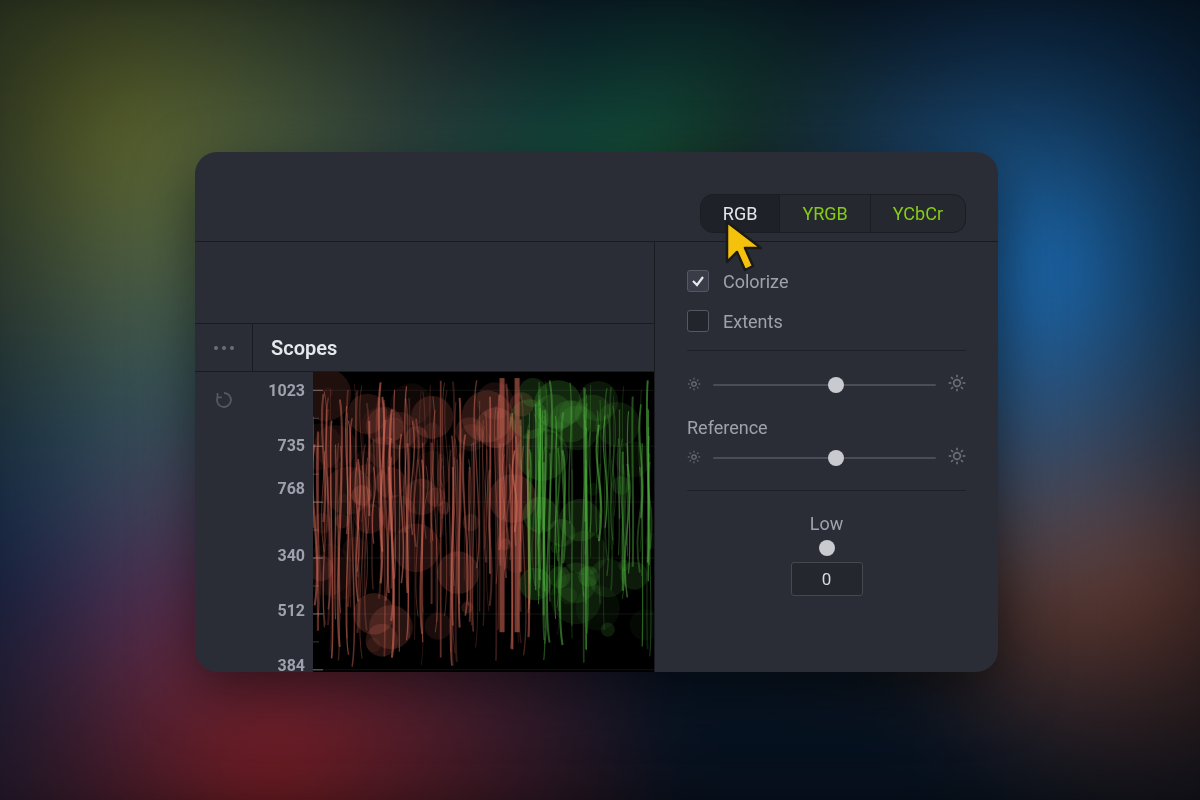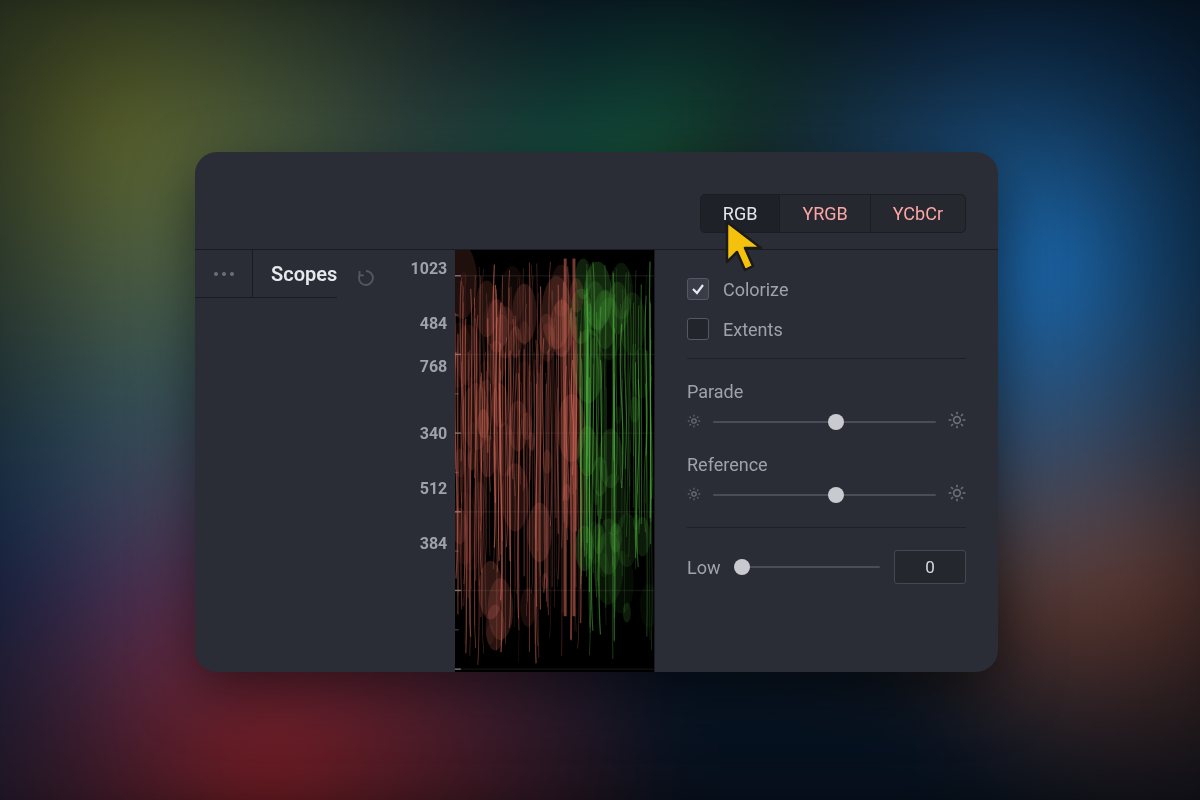--- a/index.html
+++ b/index.html
@@ -46,48 +46,48 @@
     height: 98px;
     border-bottom: 1px solid #1a1b21;
     position: relative;
   }
   .tabs {
     position: absolute;
     right: 32px; top: 42px;
     display: flex;
     gap: 0;
     border: 1px solid #1c1d23;
-    border-radius: 5px;
+    border-radius: 13px;
     overflow: hidden;
     background: #262830;
   }
   .tab {
     padding: 8px 22px;
     font-size: 18px;
-    color: #fca5a5;
+    color: #84cc16;
     cursor: pointer;
     border-right: 1px solid #1c1d23;
   }
   .tab:last-child { border-right: none; }
   .tab.active {
     background: #1f2128;
     color: #e4e6ea;
   }
 
   .panel-body {
     flex: 1;
     display: flex;
     position: relative;
   }
 
   
   .left {
     width: 460px;
     display: flex;
-    flex-direction: row;
+    flex-direction: column;
     border-right: 1px solid #1a1b21;
   }
   .left-spacer { height: 82px; border-bottom: 1px solid #1a1b21; }
   .scopes-header {
     display: flex;
     align-items: center;
     height: 48px;
     border-bottom: 1px solid #1a1b21;
   }
   .dots-btn {
@@ -176,20 +176,21 @@
     cursor: pointer;
   }
   .slider-thumb {
     position: absolute; top: 50%; transform: translate(-50%,-50%);
     width: 16px; height: 16px; border-radius: 50%;
     background: #c8cad0;
   }
   .low-row {
     display: flex; align-items: center; gap: 14px;
     margin-top: 4px;
+    flex-direction: column;
   }
   .low-row .slider-track { flex: 1; }
   .num-input {
     width: 72px; height: 34px;
     border: 1px solid #45484f;
     background: #25272f;
     color: #d8dae0;
     text-align: center;
     font-size: 17px;
     border-radius: 3px;
@@ -234,21 +235,21 @@
       </div>
       <div class="scopes-content">
         <div class="reset-col">
           <svg width="20" height="20" viewBox="0 0 20 20">
             <path d="M10 3 a7 7 0 1 1 -6.5 4.3" fill="none" stroke="#55585f" stroke-width="1.8"></path>
             <path d="M3.5 3 L3.5 7.3 L7.8 7.3" fill="none" stroke="#55585f" stroke-width="1.8"></path>
           </svg>
         </div>
         <div class="axis-col" id="axis-col">
             <div class="axis-label" style="top: 18px;">1023</div>
-            <div class="axis-label" style="top: 73px;">484</div>
+            <div class="axis-label" style="top: 73px;">735</div>
             <div class="axis-label" style="top: 116px;">768</div>
             <div class="axis-label" style="top: 183px;">340</div>
             <div class="axis-label" style="top: 238px;">512</div>
             <div class="axis-label" style="top: 293px;">384</div>
           </div>
         <div class="waveform-area">
           <svg id="waveform-svg" width="100%" height="100%" viewBox="0 0 340 295" preserveAspectRatio="none">
               <line x1="0" y1="18" x2="340" y2="18" stroke="rgba(130,130,130,0.14)" stroke-width="1"></line>
               <line x1="0" y1="18" x2="10" y2="18" stroke="rgba(180,180,180,0.6)" stroke-width="1"></line>
               <line x1="0" y1="45.5" x2="6" y2="45.5" stroke="rgba(160,160,160,0.35)" stroke-width="1"></line>
@@ -584,21 +585,20 @@
         <span>Colorize</span>
       </div>
 
       <div class="check-row">
         <div class="checkbox"></div>
         <span>Extents</span>
       </div>
 
       <div class="divider"></div>
 
-      <div class="slider-label">Parade</div>
       <div class="slider-row">
         <span class="sun-icon">
           <svg width="14" height="14" viewBox="0 0 14 14">
               <circle cx="7" cy="7" r="2.2" fill="none" stroke="#6b6e78" stroke-width="1.2"></circle>
               <g stroke="#6b6e78" stroke-width="1.2">
                 <line x1="7" y1="0.8" x2="7" y2="2.6"></line>
                 <line x1="7" y1="11.4" x2="7" y2="13.2"></line>
                 <line x1="0.8" y1="7" x2="2.6" y2="7"></line>
                 <line x1="11.4" y1="7" x2="13.2" y2="7"></line>
                 <line x1="2.6" y1="2.6" x2="3.9" y2="3.9"></line>

